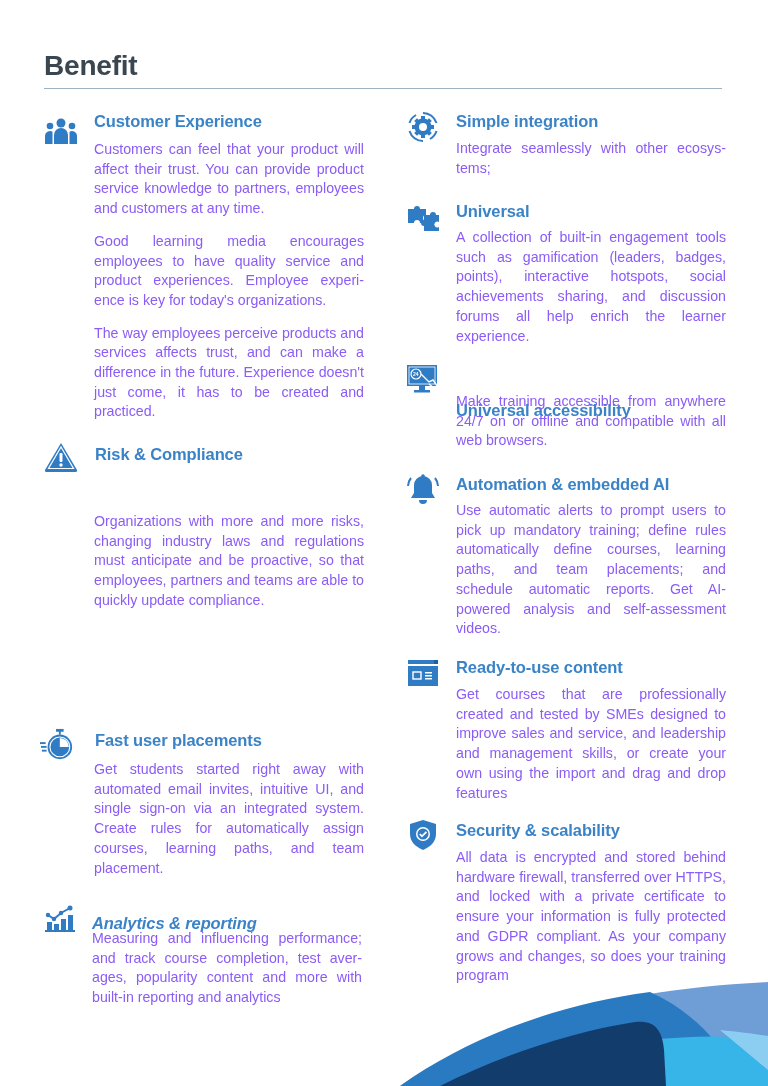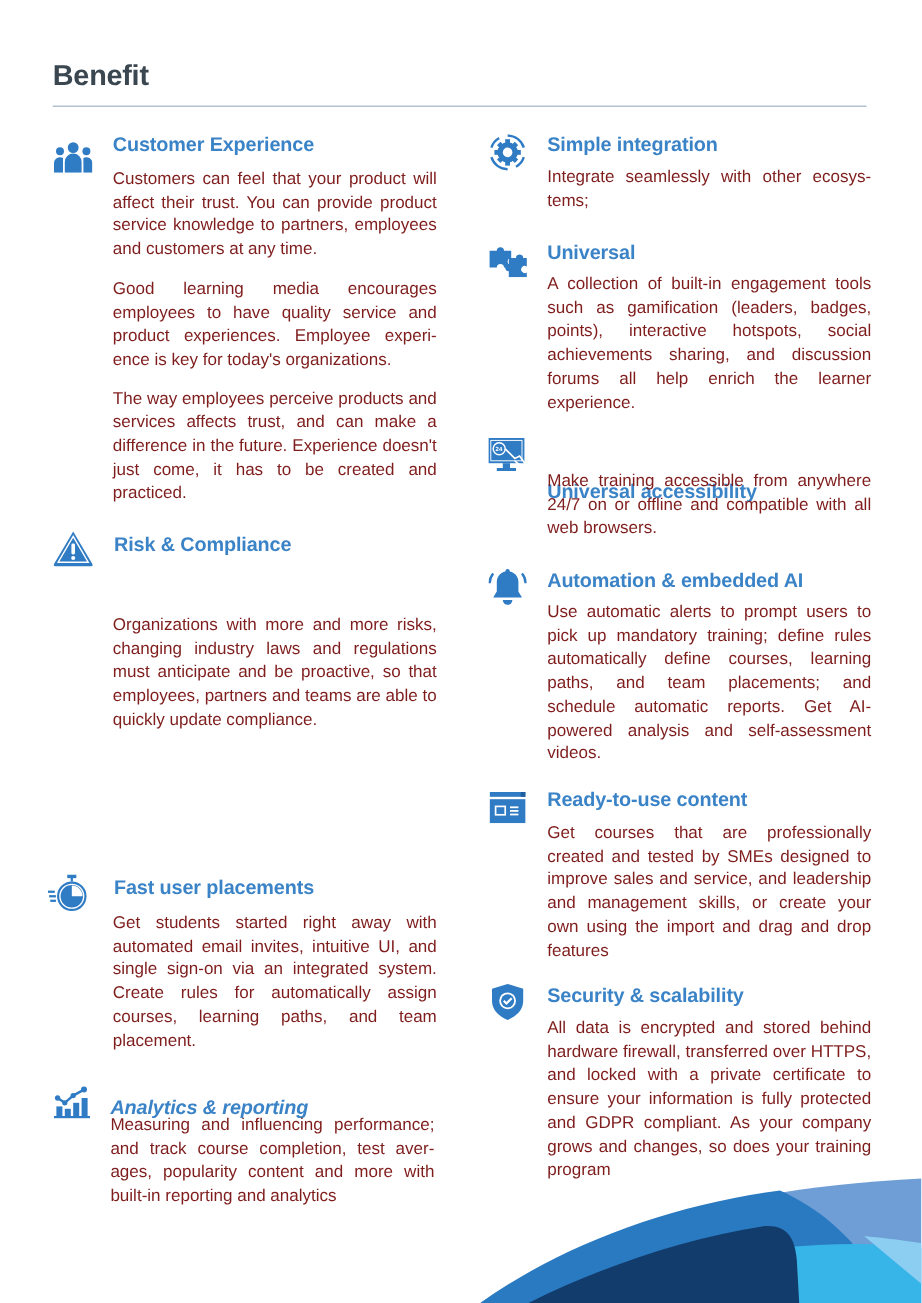--- a/index.html
+++ b/index.html
@@ -1,42 +1,42 @@
 <!DOCTYPE html>
 <html><head>
   <meta charset="utf-8">
   <style>
     * { box-sizing: border-box; margin: 0; padding: 0; }
     html, body { width: 768px; height: 1086px; background: #ffffff; overflow: hidden; }
     body { position: relative; font-family: "Liberation Sans", "DejaVu Sans", sans-serif; }
 
     .page-title {
       position: absolute; left: 44px; top: 50px;
-      font-size: 24px; font-weight: bold; color: #3a4750;
+      font-size: 28px; font-weight: bold; color: #3a4750;
       letter-spacing: -0.2px;
     }
     .title-rule {
       position: absolute; left: 44px; top: 88px; width: 678px; height: 1px;
       background: #9fb2c4;
     }
 
     .section { position: absolute; }
     .section .icon {
       position: absolute; width: 34px; height: 34px;
       display: flex; align-items: center; justify-content: center;
     }
     .section .heading {
       position: absolute; font-size: 16.5px; font-weight: bold; color: #3b83c7;
       white-space: nowrap; letter-spacing: -0.1px;
     }
     .section .body {
       position: absolute; width: 270px;
     }
     .para {
-      font-size: 14.2px; line-height: 19.7px; color: #7f1d1d;
+      font-size: 14.2px; line-height: 19.7px; color: #8b5cf6;
       text-align: justify; hyphens: manual; margin-bottom: 13px;
     }
 
     .wave { position: absolute; left: 0; top: 0; width: 768px; height: 1086px; pointer-events: none; }
   </style>
 </head>
 <body>
 
 <h1 class="page-title">Benefit</h1>
 <div class="title-rule"></div>

